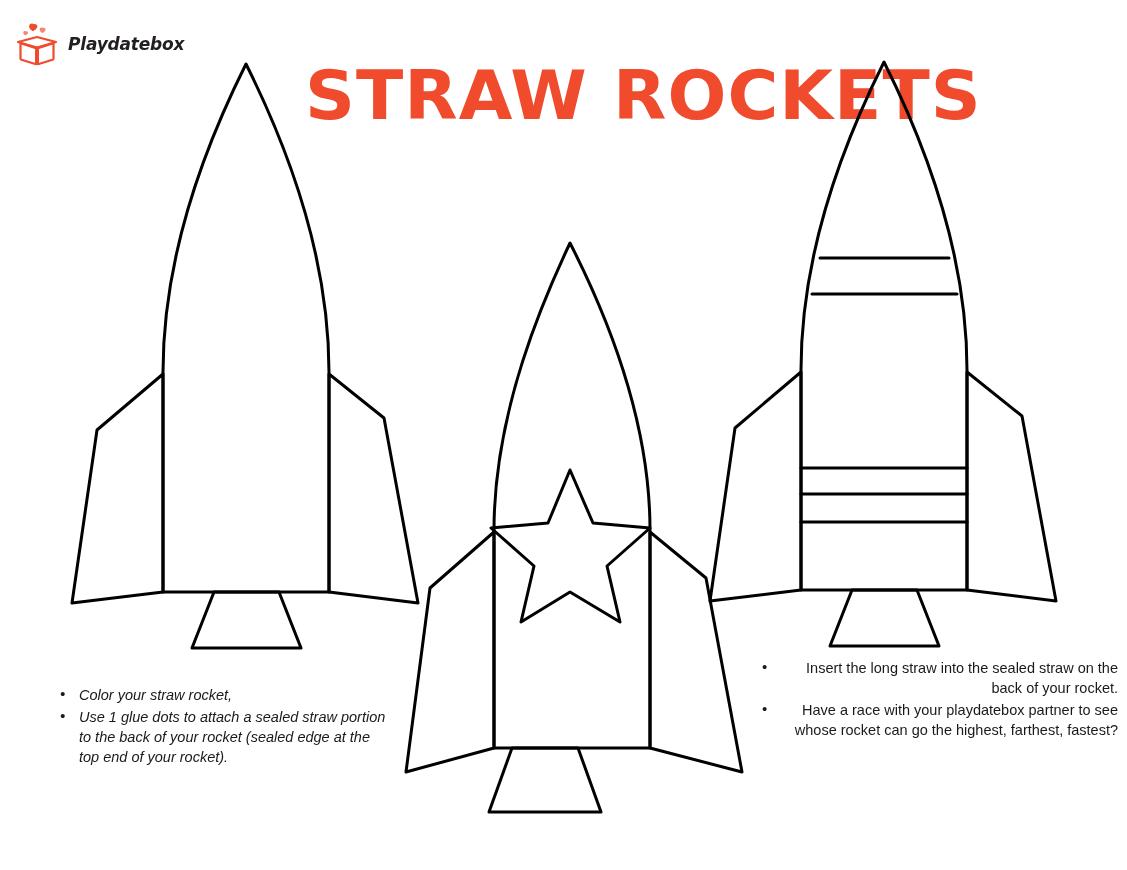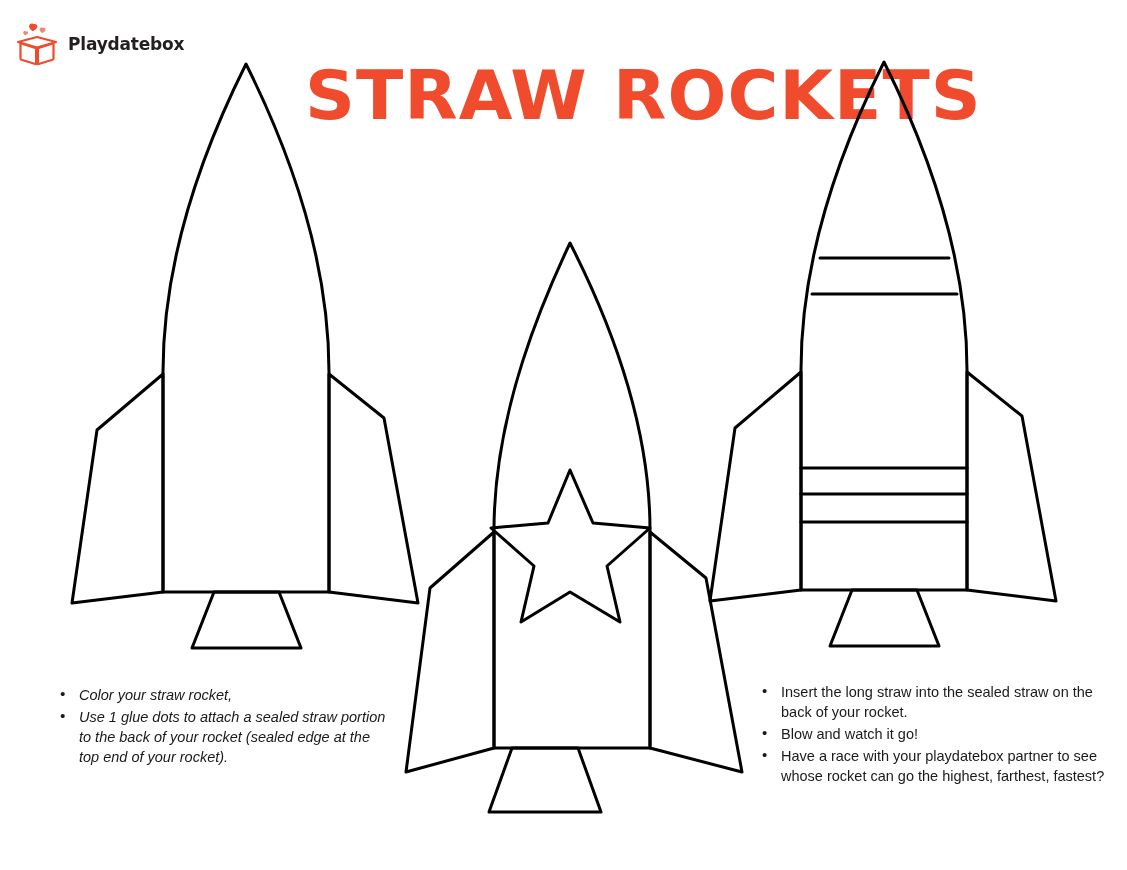--- a/index.html
+++ b/index.html
@@ -29,20 +29,21 @@
     width: 46px;
     height: 44px;
     position: relative;
   }
   #brand .brand-name {
     font-family: "DejaVu Sans", sans-serif;
     font-weight: bold;
     font-size: 17px;
     letter-spacing: -0.2px;
     color: #231f20;
+    font-style: italic;
   }
 
   
   #page-title {
     position: absolute;
     left: 305px;
     top: 62px;
     font-family: "DejaVu Sans", sans-serif;
     font-weight: bold;
     font-size: 68px;
@@ -88,22 +89,23 @@
     font-size: 15px;
   }
   #instructions-left {
     left: 56px;
     top: 685px;
     width: 330px;
     font-style: italic;
   }
   #instructions-right {
     left: 758px;
-    top: 682px;
+    top: 658px;
     width: 360px;
+    text-align: right;
   }
 </style>
 </head>
 <body>
 
 <div id="brand">
   <span class="logo-mark">
     <svg width="46" height="44" viewBox="0 0 46 44" xmlns="http://www.w3.org/2000/svg">
 
       <path d="M20.5 3.2c-1.1-2.4-4.6-2.3-5.3.3-.6 2.2 1.6 4.4 3.6 5.7 2.2-1 4.7-2.6 4.6-4.9-.1-2.6-3.6-3.3-4.6-1.1z" fill="#ef4b2c"></path>
@@ -174,16 +176,15 @@
 <div class="instructions" id="instructions-left">
   <ul>
     <li>Color your straw rocket,</li>
     <li>Use 1 glue dots to attach a sealed straw portion to the back of your rocket (sealed edge at the top end of your rocket).</li>
   </ul>
 </div>
 
 <div class="instructions" id="instructions-right">
   <ul>
     <li>Insert the long straw into the sealed straw on the back of your rocket.</li>
-    <li>Blow and watch it go!</li>
     <li>Have a race with your playdatebox partner to see whose rocket can go the highest, farthest, fastest?</li>
   </ul>
 </div>
 
 </body></html>

